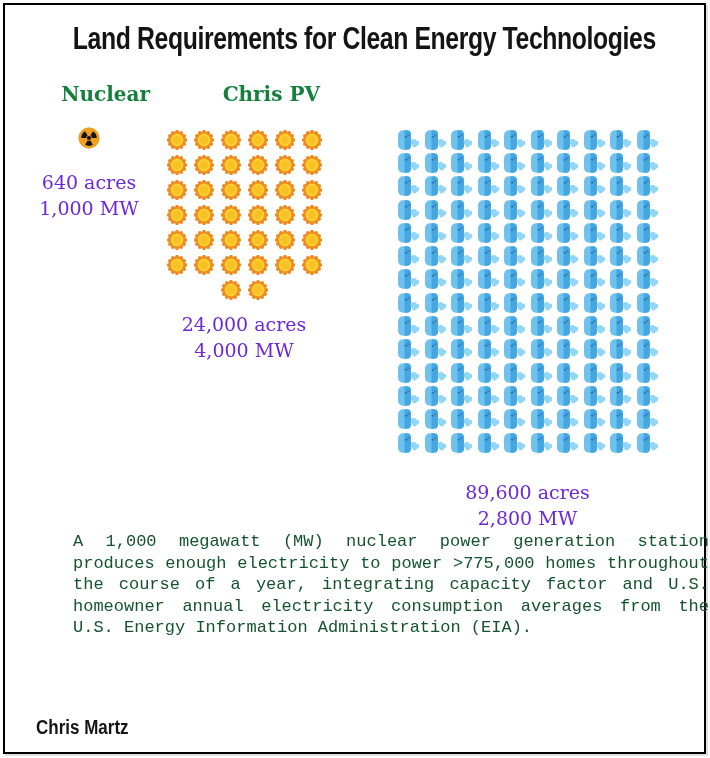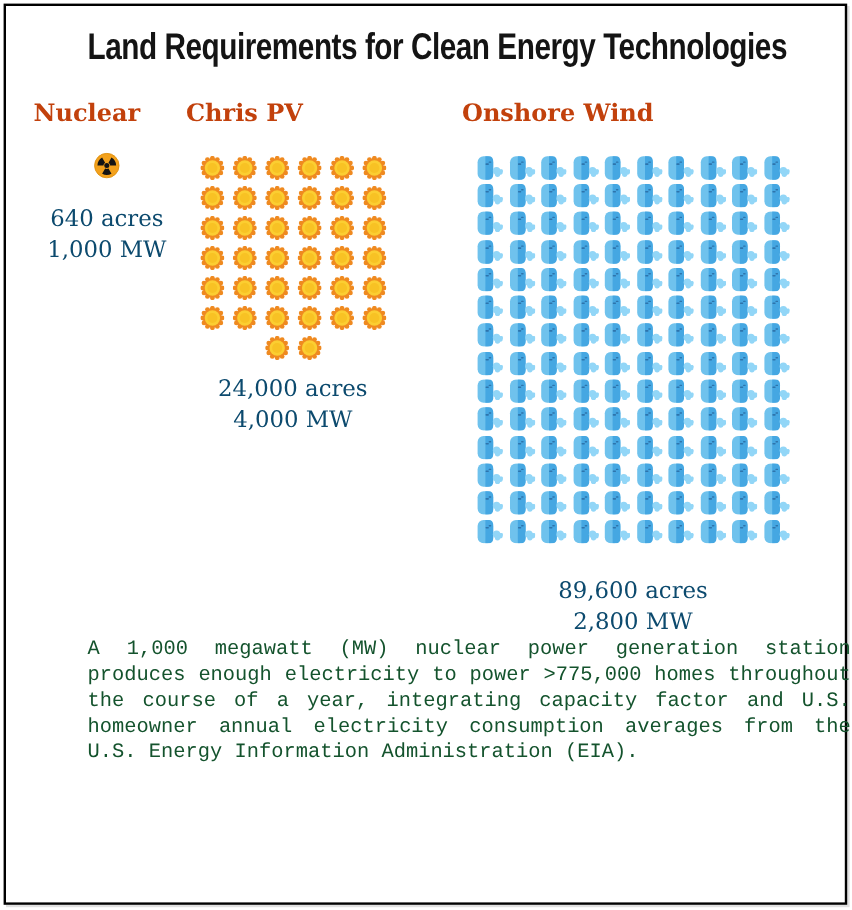--- a/index.html
+++ b/index.html
@@ -25,42 +25,42 @@
     font-family:"Liberation Sans", sans-serif;
     font-weight:bold;
     transform:scaleX(0.80);
     white-space:nowrap;
     color:#141414;
   }
   .title-wrap .condensed{font-size:31px;letter-spacing:-0.5px;}
   .col-header{
     position:absolute;top:82px;
     font-family:"DejaVu Serif", serif;
-    font-weight:bold;font-size:20px;color:#c2410c;
-    text-align:left;white-space:nowrap;
+    font-weight:bold;font-size:20px;color:#15803d;
+    text-align:right;white-space:nowrap;
   }
   .hdr-nuclear{left:28px;width:122px;}
   .hdr-solar{left:155px;width:165px;}
   .hdr-wind{left:385px;width:265px;}
   .grid{
     position:absolute;
     display:flex;flex-wrap:wrap;justify-content:center;
     align-content:flex-start;
   }
   .grid .cell{display:flex;align-items:center;justify-content:center;}
   .grid-nuclear{left:28px;top:126px;width:122px;}
   .grid-nuclear .cell{width:24px;height:24px;}
   .grid-solar{left:163px;top:127px;width:162px;}
   .grid-solar .cell{width:27px;height:25px;}
   .grid-wind{left:395px;top:128px;width:265px;}
   .grid-wind .cell{width:26.5px;height:23.3px;}
   .stat-label{
     position:absolute;
     font-family:"DejaVu Serif", serif;
-    font-size:19px;line-height:26px;color:#0c4a6e;
+    font-size:19px;line-height:26px;color:#6d28d9;
     text-align:center;white-space:nowrap;
   }
   .stat-nuclear{left:28px;width:122px;top:169px;}
   .stat-solar{left:163px;width:162px;top:311px;}
   .stat-wind{left:395px;width:265px;top:479px;}
   .body-text{
     position:absolute;left:37px;width:636px;
     font-family:Liberation Mono, monospace;
     font-size:17px;line-height:21.5px;color:#14532d;
     text-align:justify;
@@ -77,21 +77,20 @@
 
 <div class="canvas">
   <div class="frame"></div>
 
   <div class="title-wrap">
     <span class="condensed">Land Requirements for Clean Energy Technologies</span>
   </div>
 
   <div class="col-header hdr-nuclear">Nuclear</div>
   <div class="col-header hdr-solar">Chris PV</div>
-  <div class="col-header hdr-wind">Onshore Wind</div>
 
   <div class="grid grid-nuclear">
   <span class="cell">
         <svg width="22" height="22" viewBox="0 0 22 22" aria-hidden="true">
     <circle cx="11" cy="11" r="10.2" fill="#F3A11C"></circle>
     <circle cx="11" cy="11" r="10.2" fill="none" stroke="#DD8E0B" stroke-width="0.7"></circle>
     <g transform="translate(11,11)" fill="#141414">
       <g transform="rotate(60)">
               <path d="M3.9,-6.75 A7.8,7.8 0 0 0 -3.9,-6.75 L-1.4,-2.42 A2.8,2.8 0 0 1 1.4,-2.42 Z"></path>
             </g>
@@ -3053,13 +3052,16 @@
     <div>24,000 acres</div>
     <div>4,000 MW</div>
   </div>
   <div class="stat-label stat-wind">
     <div>89,600 acres</div>
     <div>2,800 MW</div>
   </div>
 
   <div class="body-text para1">A 1,000 megawatt (MW) nuclear power generation station produces enough electricity to power &gt;775,000 homes throughout the course of a year, integrating capacity factor and U.S. homeowner annual electricity consumption averages from the U.S. Energy Information Administration (EIA).</div>
 
+  <div class="author-wrap">
+    <span class="condensed">Chris Martz</span>
+  </div>
 </div>
 
 </body></html>

